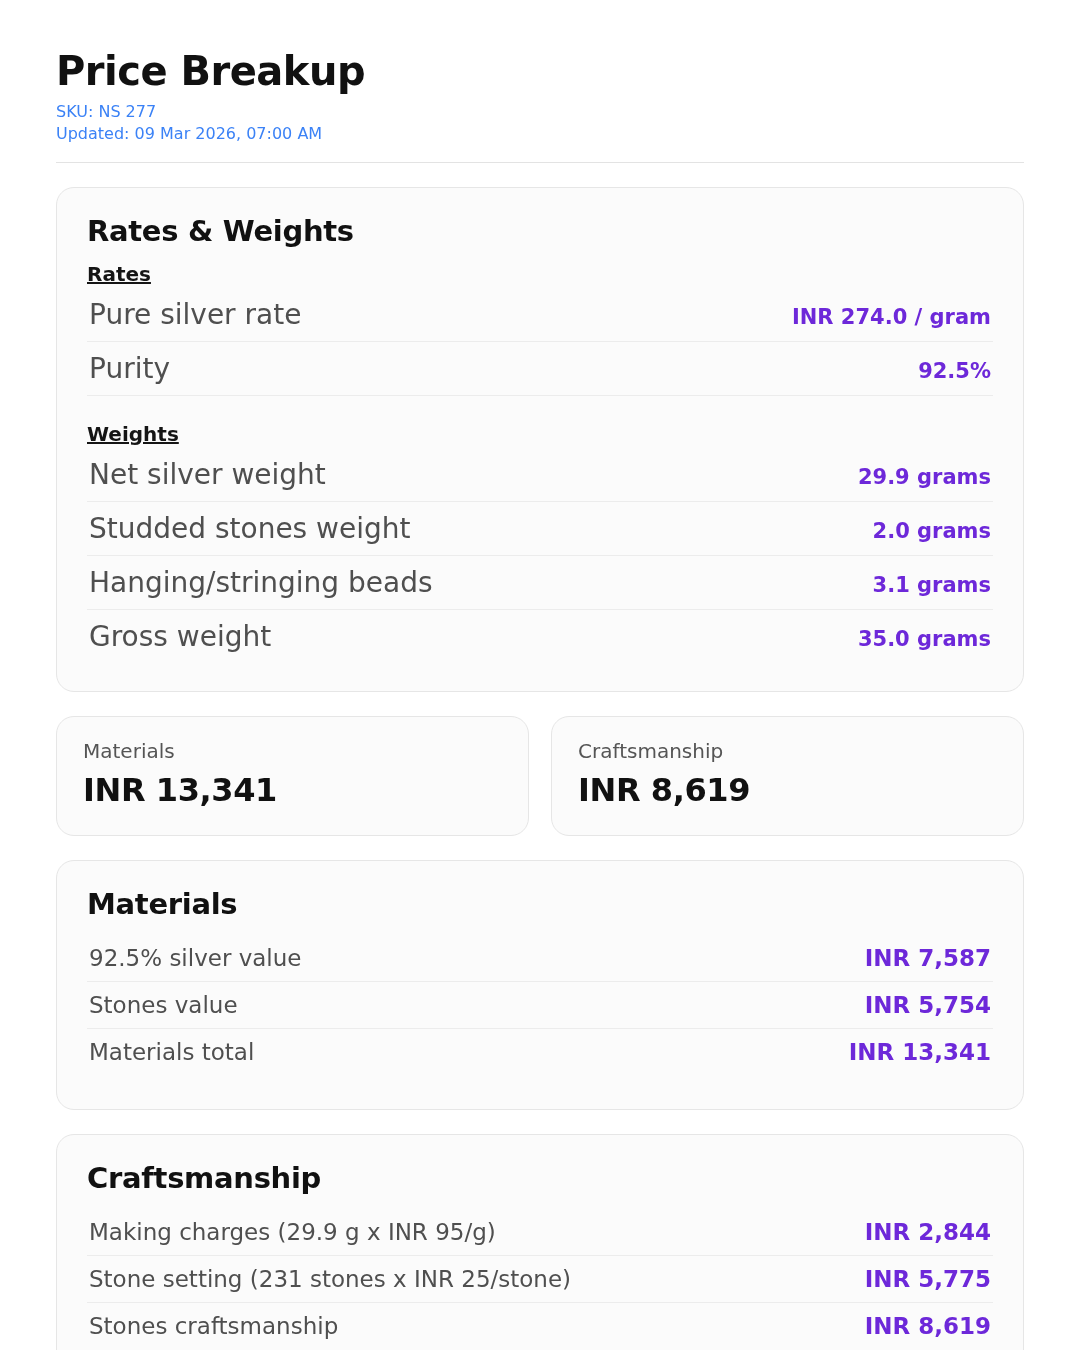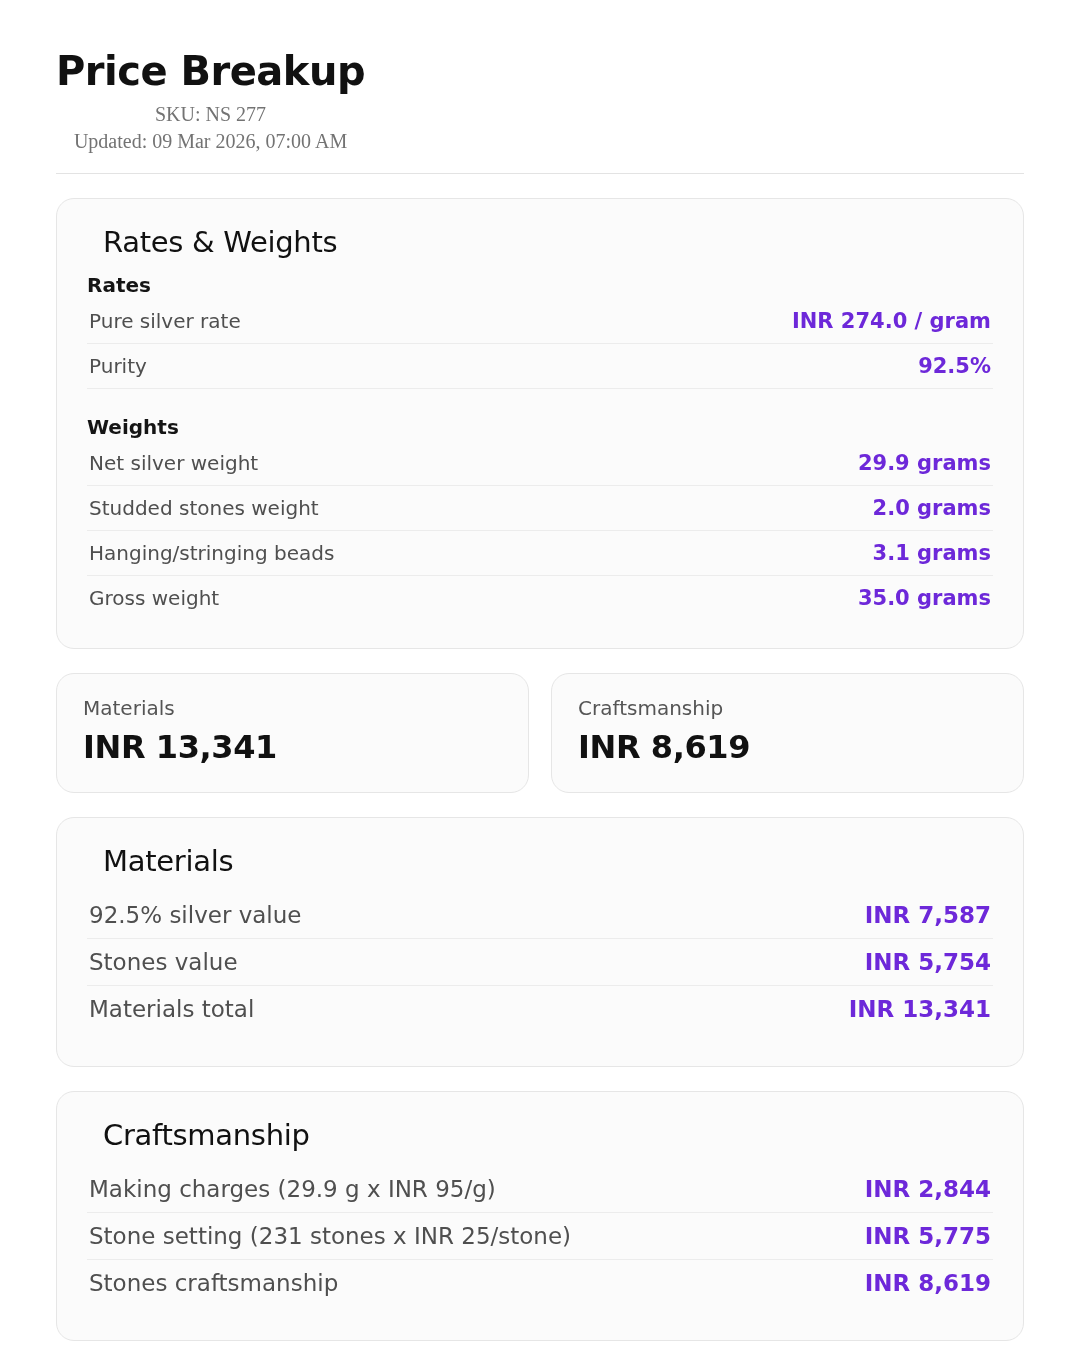--- a/index.html
+++ b/index.html
@@ -24,35 +24,33 @@
   
   .header {
     display: flex;
     align-items: flex-start;
     justify-content: space-between;
     padding-bottom: 18px;
     border-bottom: 1px solid #e3e3e3;
   }
   .header-left {
     padding-top: 4px;
-    text-align: center;
   }
   .title {
     font-size: 40px;
     font-weight: bold;
     letter-spacing: -0.5px;
     color: #111111;
     line-height: 1.08;
     margin: 0 0 8px 0;
   }
   .sku, .updated {
-    font-size: 20px;
-    color: #737373;
+    font-size: 16px;
+    color: #3b82f6;
     line-height: 1.35;
-    font-family: Liberation Serif, serif;
   }
   .header-right {
     text-align: right;
     padding-top: 6px;
   }
   .final-price-label {
     font-size: 20px;
     color: #555555;
     line-height: 1;
     margin-bottom: 6px;
@@ -69,47 +67,48 @@
   .card {
     box-sizing: border-box;
     border: 1px solid #e6e6e6;
     border-radius: 18px;
     background: #fbfbfb;
     padding: 26px 30px 28px 30px;
     margin-top: 24px;
   }
   .card-title {
     font-size: 29px;
-    font-weight: normal;
+    font-weight: bold;
     color: #111111;
-    margin: 0 0 14px 16px;
+    margin: 0 0 14px 0;
     letter-spacing: -0.3px;
   }
   .group-label {
     font-size: 20px;
     font-weight: bold;
     color: #151515;
     margin: 0 0 2px 0;
+    text-decoration: underline;
   }
   .group-label.spaced {
     margin-top: 26px;
   }
 
   .row {
     display: flex;
     align-items: baseline;
     justify-content: space-between;
     padding: 10px 2px 10px 2px;
     border-bottom: 1px solid #ececec;
   }
   .row:last-child {
     border-bottom: none;
   }
   .row-label {
-    font-size: 20px;
+    font-size: 28px;
     color: #4f4f4f;
   }
   .row-value {
     font-size: 21px;
     font-weight: bold;
     color: #6d28d9;
     text-align: right;
     white-space: nowrap;
   }
 

